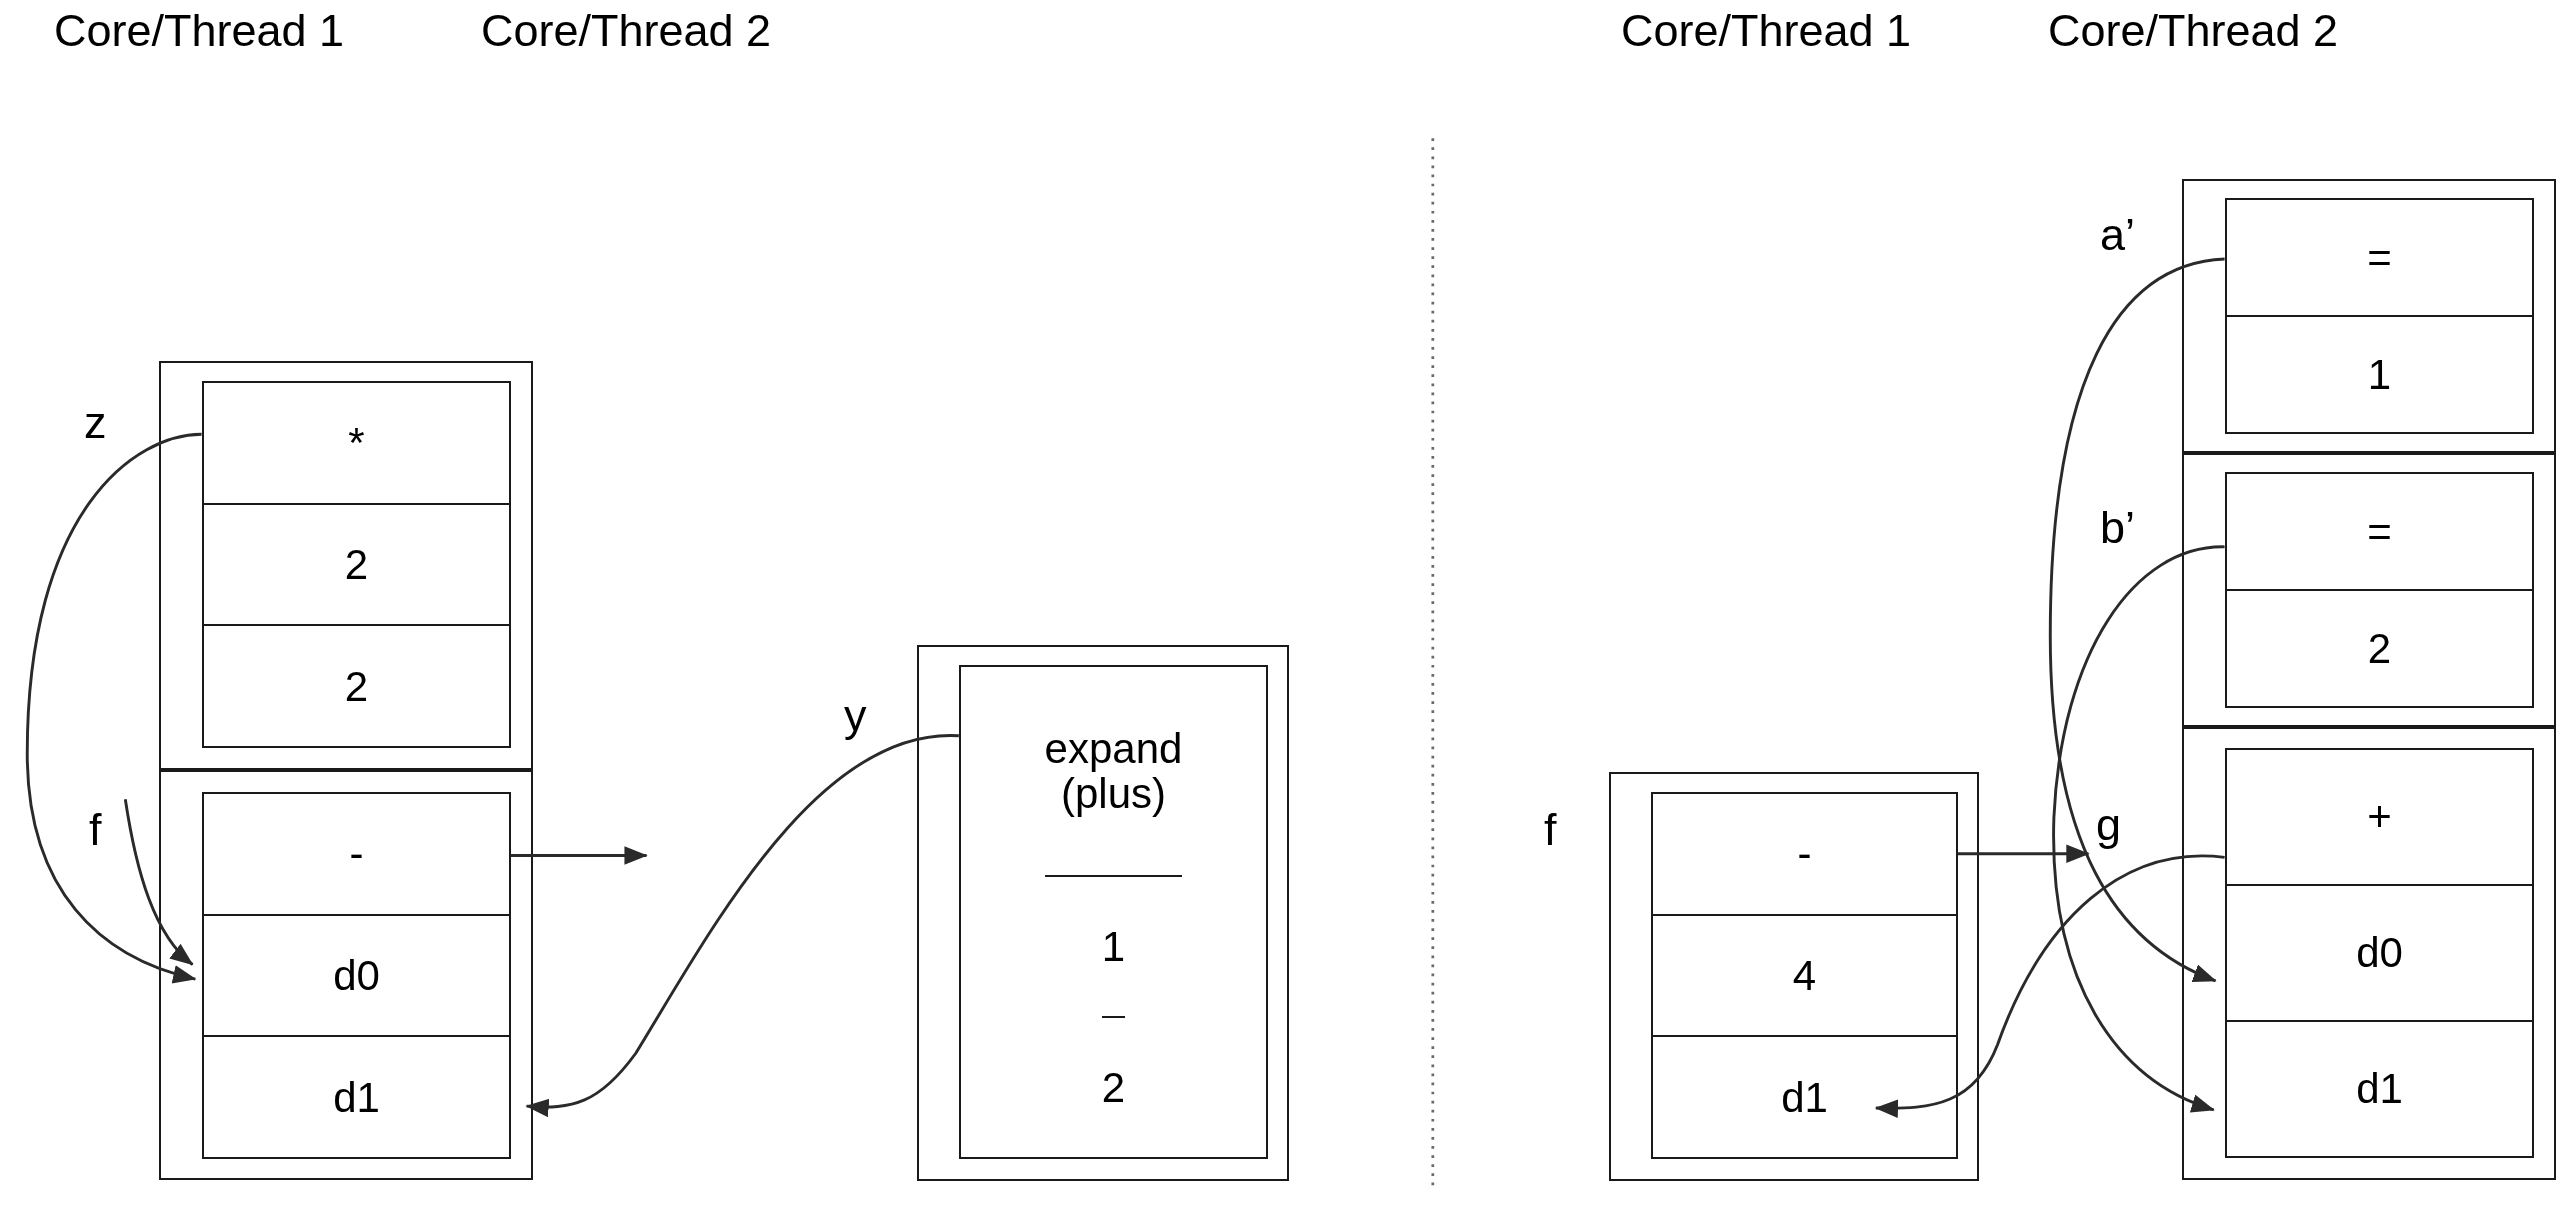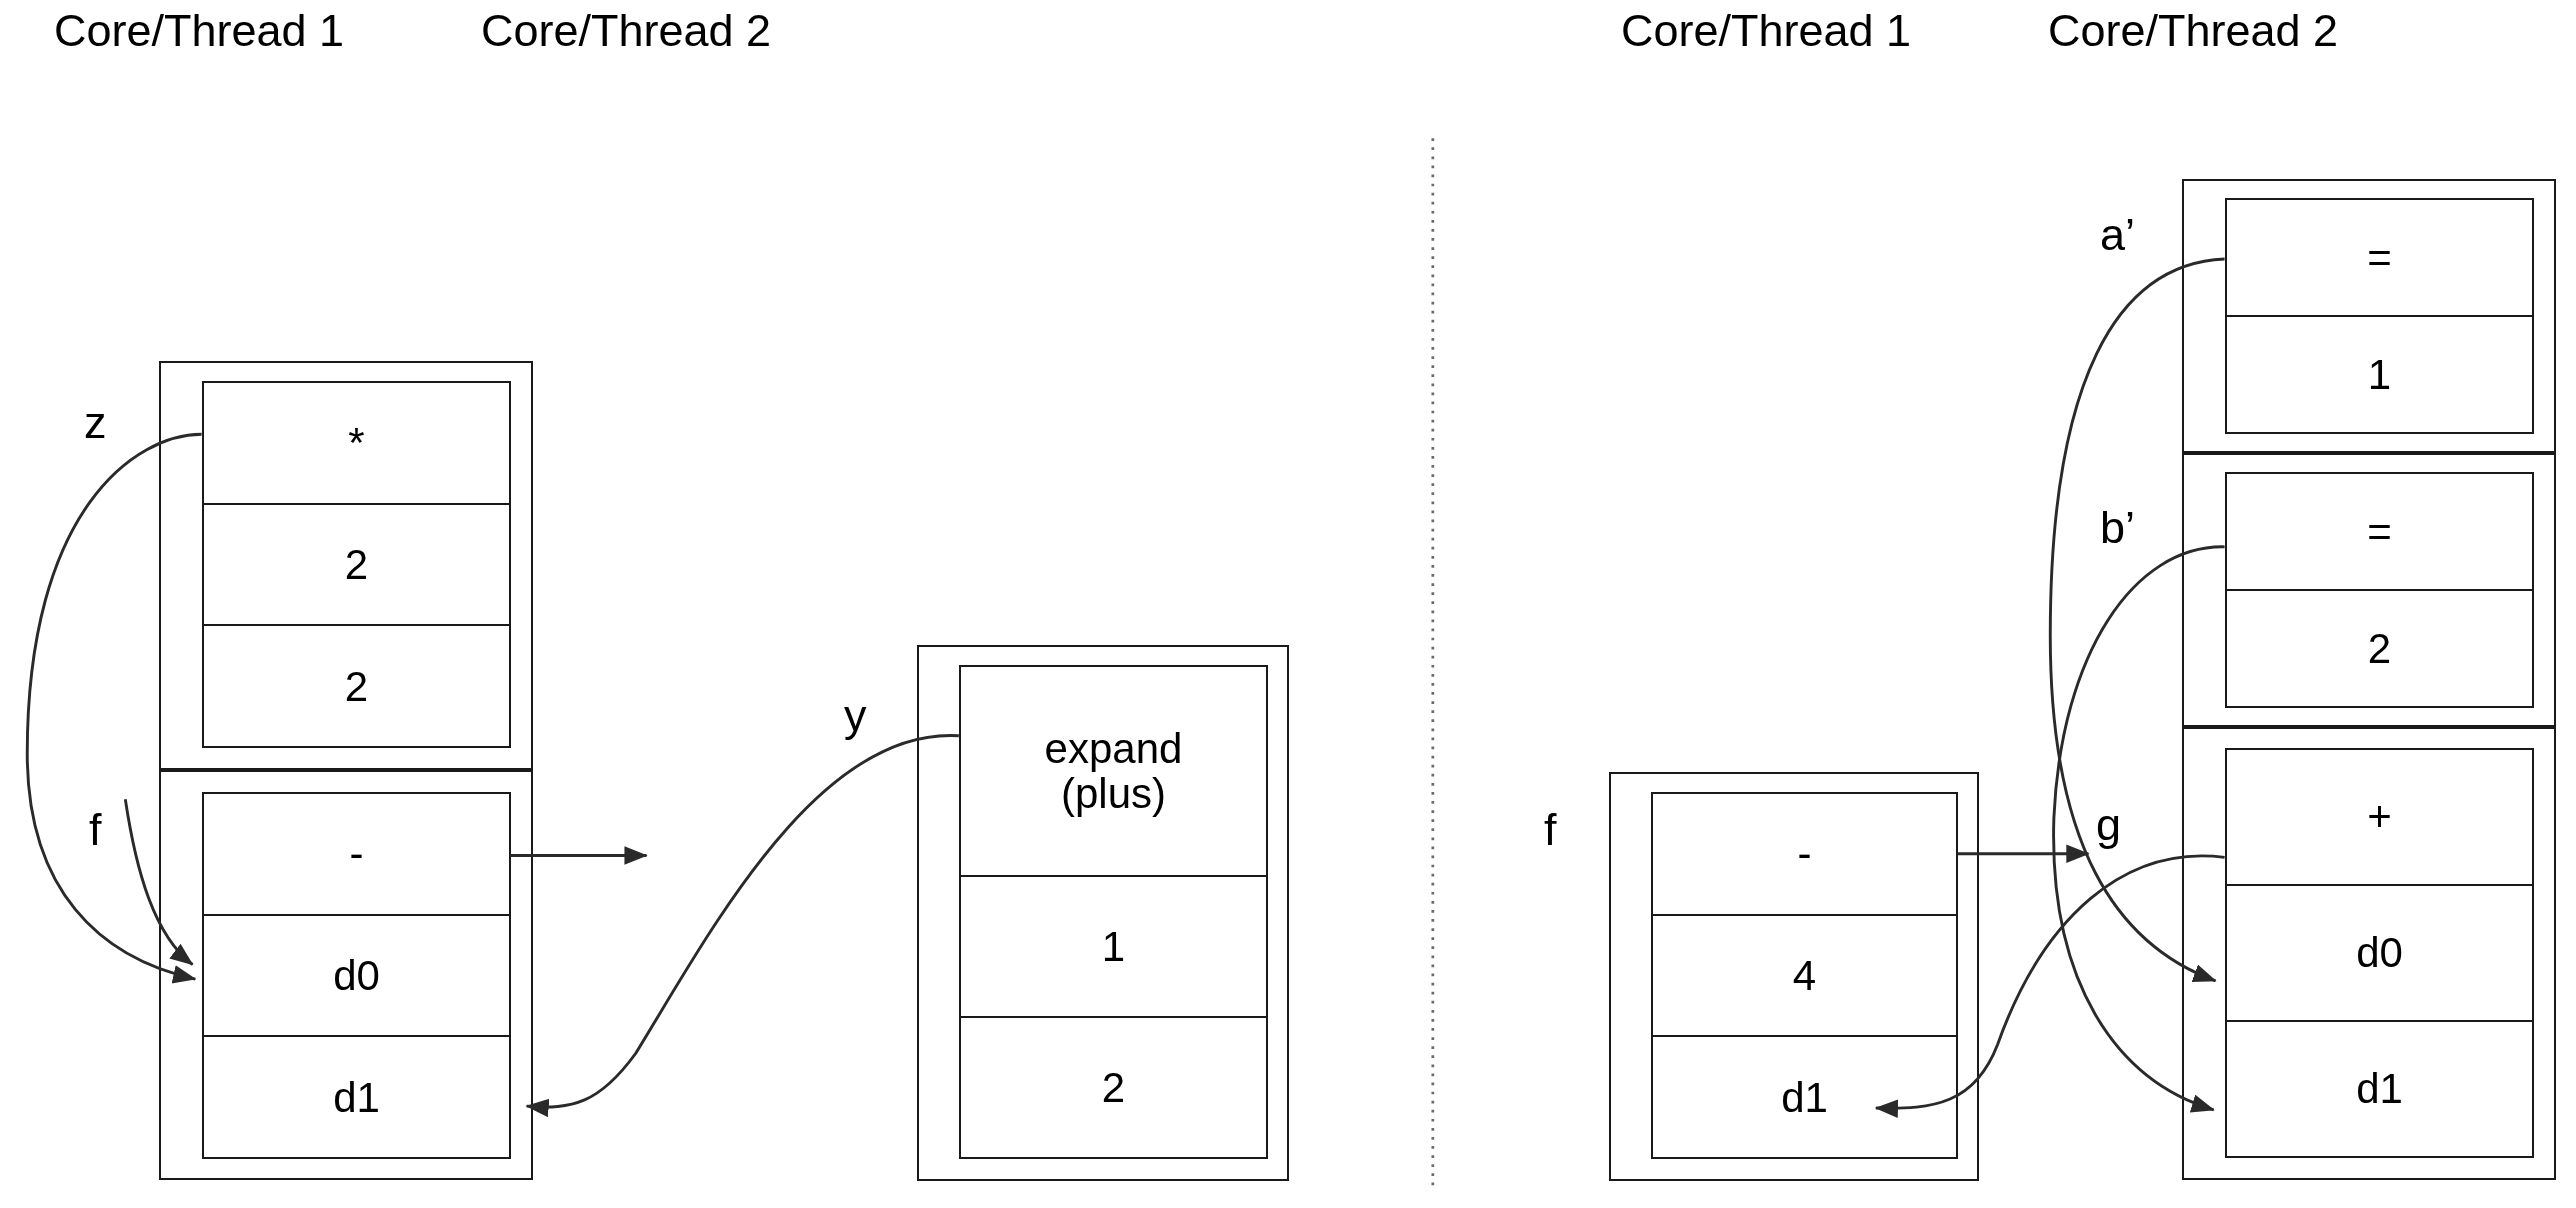--- a/index.html
+++ b/index.html
@@ -92,21 +92,21 @@
   </div>
 
   <div class="obox" style="left:159px; top:770px; width:374px; height:410px;"></div>
   <div class="ibox" style="left:202px; top:792px; width:309px; height:367px;">
     <div class="slot">-</div>
     <div class="slot">d0</div>
     <div class="slot">d1</div>
   </div>
 
   <div class="obox" style="left:917px; top:645px; width:372px; height:536px;"></div>
-  <div class="ibox" style="left:959px; top:665px; width:309px; height:494px;">
+  <div class="ibox" style="left:959px; top:665px; width:309px; height:494px;align-items:center;">
     <div class="slot" style="flex:1.5 1 0;">expand
 (plus)</div>
     <div class="slot">1</div>
     <div class="slot">2</div>
   </div>
 
   <div class="obox" style="left:2182px; top:179px; width:374px; height:274px;"></div>
   <div class="ibox" style="left:2225px; top:198px; width:309px; height:236px;">
     <div class="slot">=</div>
     <div class="slot">1</div>

